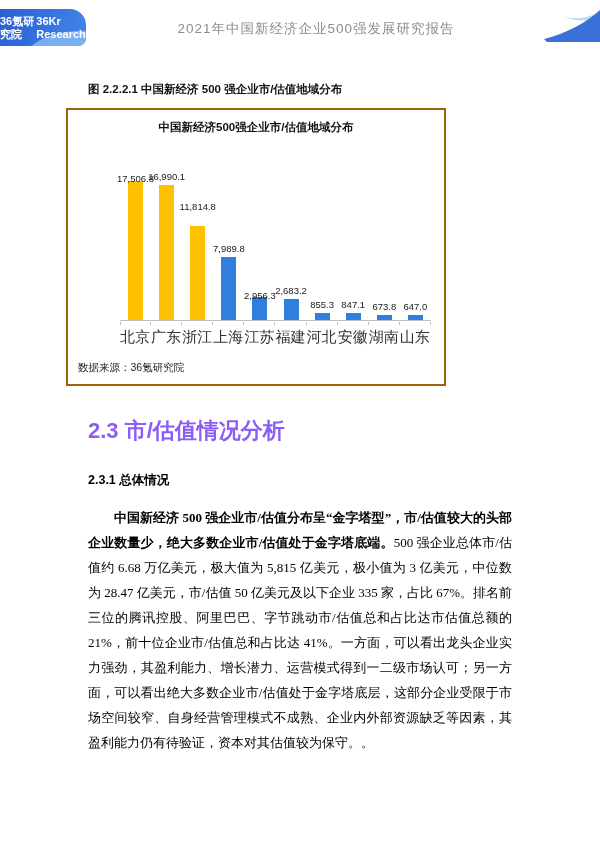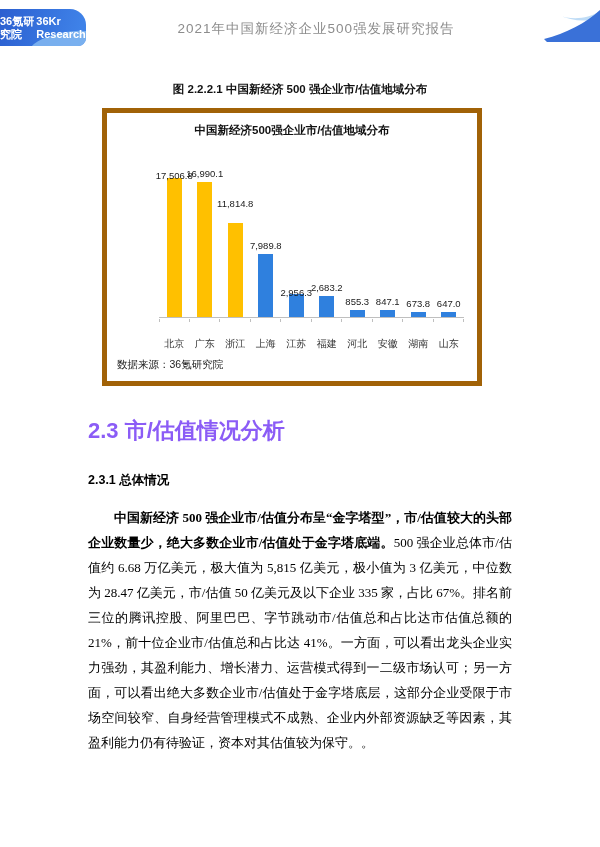--- a/index.html
+++ b/index.html
@@ -24,42 +24,42 @@
     border-radius:50%; transform:rotate(-10deg);
   }
   .badge span { position:relative; z-index:1; }
   .header-title {
     position:absolute; left:0; right:0; top:20px; text-align:center;
     color:#8C8C8C; font-size:13.5px; letter-spacing:1px;padding-left:32px;
   }
   .deco { position:absolute; right:0; top:8px; width:56px; height:34px; }
 
   
-  .figure-caption { margin:26px 88px 0 88px; font-size:11.5px; font-weight:bold; color:#111;text-align:center; }
+  .figure-caption { margin:26px 88px 0 88px; font-size:11.5px; font-weight:bold; color:#111; }
 
   .chart-panel {
     box-sizing:border-box; position:relative;
-    margin:11px 0 0 102px; width:380px; height:278px;
-    border:5px solid #a16207; background:#fff;
+    margin:11px 0 0 66px; width:380px; height:278px;
+    border:2px solid #a16207; background:#fff;
   }
   .chart-title { margin-top:10px; text-align:center; font-size:11.5px; font-weight:bold; color:#111; }
   .plot-wrap {
     position:absolute; left:52px; right:13px; bottom:63px; height:190px;
     border-bottom:1px solid #BFBFBF;
     display:flex; align-items:flex-end;
   }
   .chart-col { flex:1; position:relative; height:100%; display:flex; justify-content:center; align-items:flex-end; }
   .bar { width:15px; }
   .bar-value {
     position:absolute; left:50%; transform:translateX(-50%);
     font-size:9.5px; color:#1a1a1a; white-space:nowrap;
   }
   .axis-row { position:absolute; left:52px; right:13px; bottom:40px; height:22px; display:flex; }
   .axis-row::before { content:""; position:absolute; left:0; top:0; width:1px; height:3px; background:#BFBFBF; }
-  .axis-cell { flex:1; position:relative; text-align:center; padding-top:18px; font-size:10px; color:#333; }
+  .axis-cell { flex:1; position:relative; text-align:left; padding-top:6px; font-size:15px; color:#333; }
   .axis-cell::after { content:""; position:absolute; right:0; top:0; width:1px; height:3px; background:#BFBFBF; }
   .chart-source { position:absolute; left:10px; bottom:9px; font-size:10.5px; color:#222; }
 
   
   .section-heading { margin:30px 88px 0 88px; font-size:22px; font-weight:bold; color:#8b5cf6; }
   .subsection-heading { margin:26px 88px 0 88px; font-size:12.5px; font-weight:bold; color:#000; }
   .body-par {
     margin:16px 88px 0 88px; text-indent:2em;
     font-family:"Liberation Serif","DejaVu Serif",serif;
     font-size:13px; line-height:25px; color:#000;

